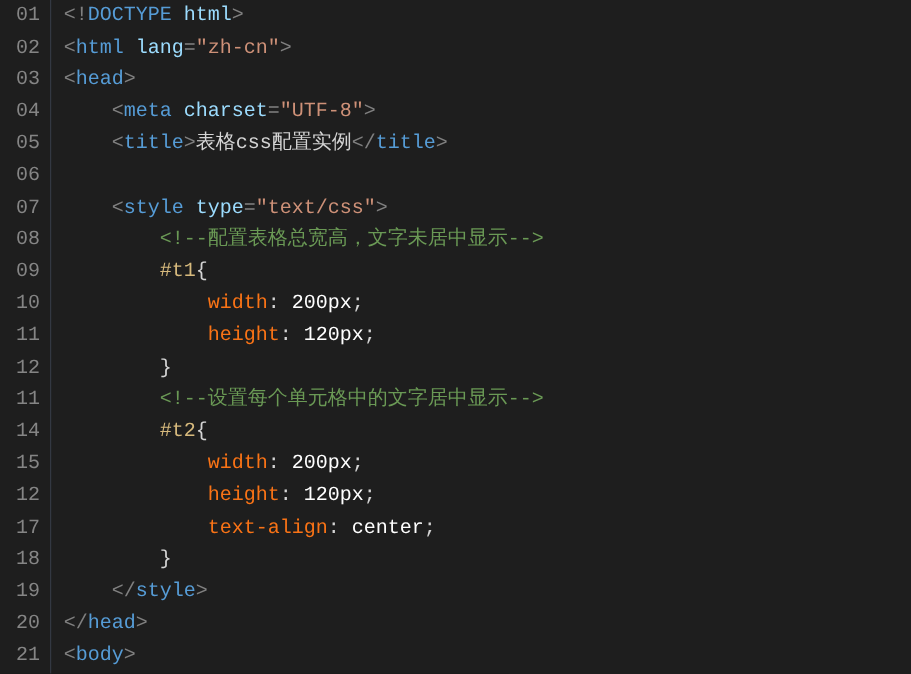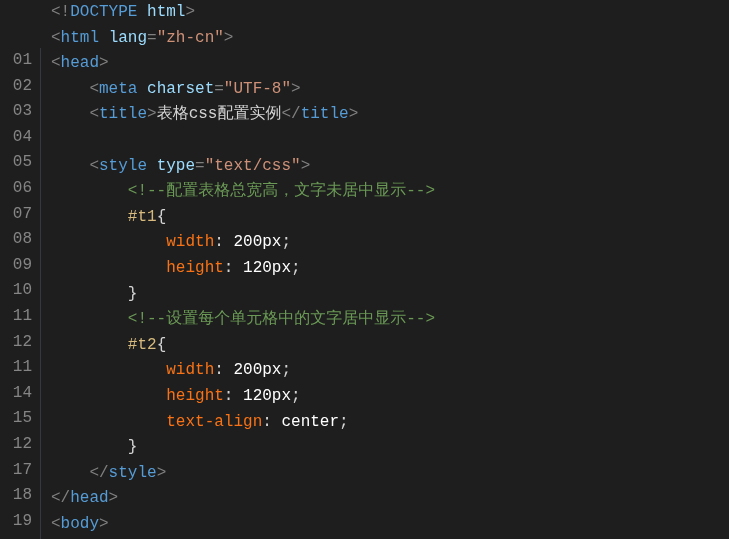--- a/index.html
+++ b/index.html
@@ -19,21 +19,20 @@
     background: #1e1e1e;
   }
   .gutter {
     background: #1e1e1e;
     color: #858585;
     text-align: right;
     padding: 0 8px 0 4px;
     user-select: none;
     border-right: 1px solid #333842;
     min-width: 28px;
-    margin-top: 48px;
   }
   .gutter div {
     height: 25.6px;
   }
   .code {
     padding: 0 0 0 10px;
     white-space: pre;
   }
   .code .line {
     height: 25.6px;

